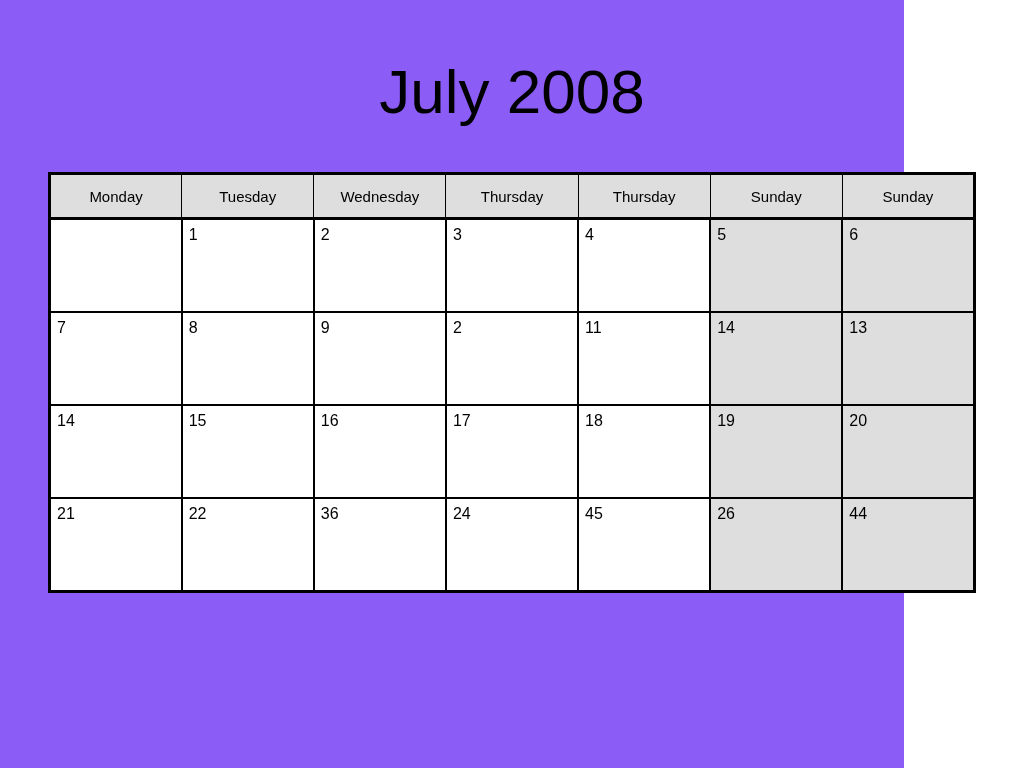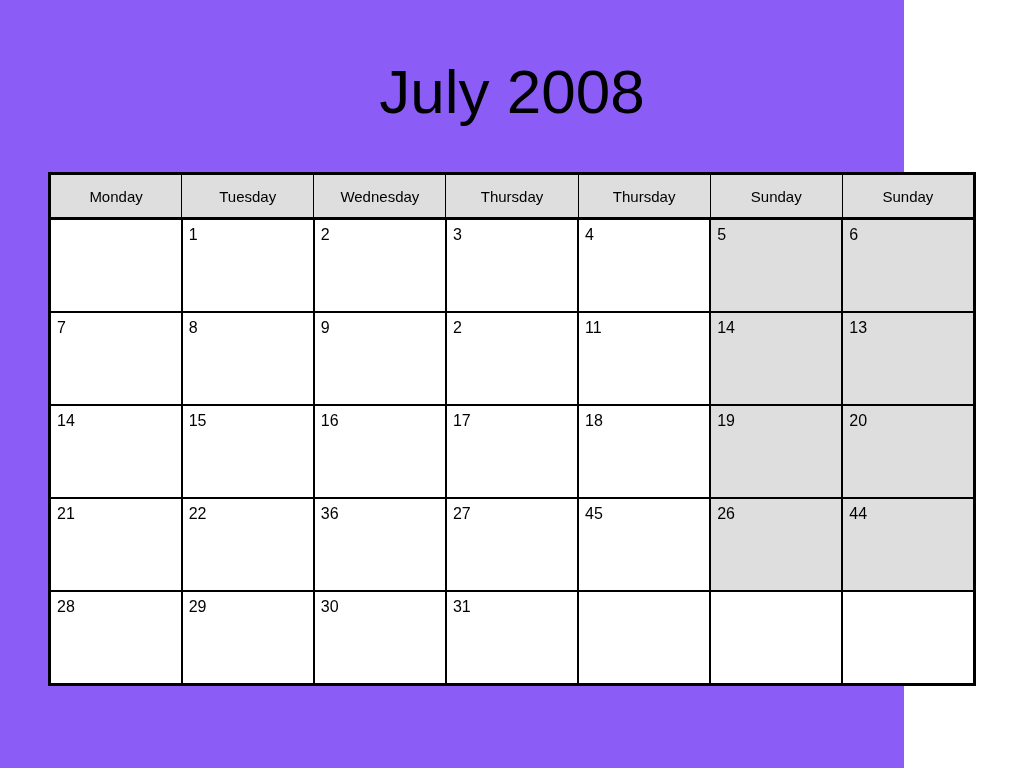--- a/index.html
+++ b/index.html
@@ -206,54 +206,31 @@
           <td>
               <span class="daynum">21</span>
             </td>
           <td>
               <span class="daynum">22</span>
             </td>
           <td>
               <span class="daynum">36</span>
             </td>
           <td>
-              <span class="daynum">27</span>
+              <span class="daynum">24</span>
             </td>
           <td>
               <span class="daynum">45</span>
             </td>
           <td class="weekend-shaded">
               <span class="daynum">26</span>
             </td>
           <td class="weekend-shaded">
               <span class="daynum">44</span>
             </td>
         </tr>
 
-        <tr>
-          <td>
-              <span class="daynum">28</span>
-            </td>
-          <td>
-              <span class="daynum">29</span>
-            </td>
-          <td>
-              <span class="daynum">30</span>
-            </td>
-          <td>
-              <span class="daynum">31</span>
-            </td>
-          <td>
-              <span class="daynum"></span>
-            </td>
-          <td>
-              <span class="daynum"></span>
-            </td>
-          <td>
-              <span class="daynum"></span>
-            </td>
-        </tr>
 
       </tbody>
     </table>
   </div>
 
 </div>
 
 </body></html>

